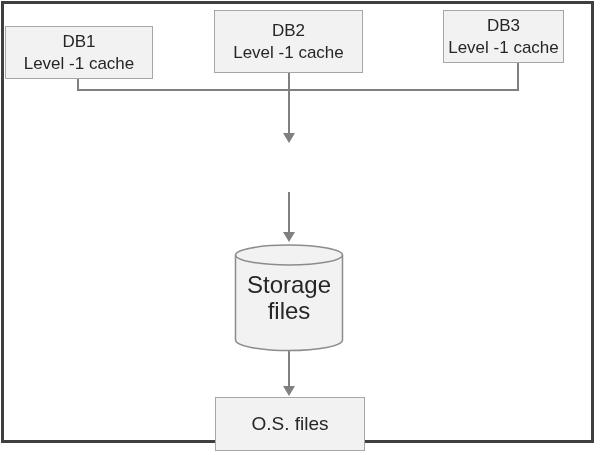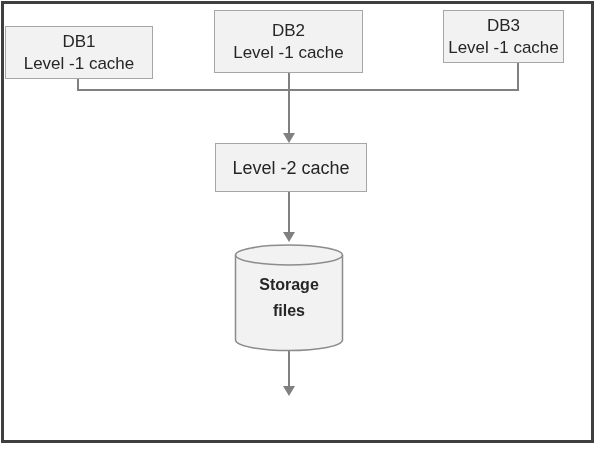--- a/index.html
+++ b/index.html
@@ -69,25 +69,24 @@
     width: 110px;
     height: 108px;
     z-index: 2;
   }
   .cylinder-label {
     position: absolute;
     left: 234px;
     top: 272px;
     width: 110px;
     text-align: center;
-    font-size: 16px;
+    font-size: 24px;
     line-height: 26px;
     color: #262626;
     z-index: 3;
-    font-weight: bold;
   }
   .cylinder-label span { display: block; }
 </style>
 </head>
 <body>
 
 <div id="canvas">
 
   <div class="frame"></div>
 
@@ -103,33 +102,33 @@
     <span>DB3</span>
     <span>Level -1 cache</span>
   </div>
 
   <div class="line v-line" style="left:77px; top:63px; height:28px;"></div>
   <div class="line v-line" style="left:517px; top:63px; height:28px;"></div>
   <div class="line h-line" style="left:77px; top:89px; width:442px;"></div>
   <div class="line v-line" style="left:288px; top:63px; height:71px;"></div>
   <div class="arrowhead" style="left:283px; top:133px;"></div>
 
-  <div class="node node-l2">
-    <span>Level -2 cache</span>
-  </div>
 
   <div class="line v-line" style="left:288px; top:192px; height:41px;"></div>
   <div class="arrowhead" style="left:283px; top:232px;"></div>
 
   <svg class="cylinder-svg" viewBox="0 0 110 108">
     <path d="M1.5,11 L1.5,96 A53.5,10.5 0 0,0 108.5,96 L108.5,11" fill="#f2f2f2" stroke="#8c8c8c" stroke-width="1.5"></path>
     <ellipse cx="55" cy="11" rx="53.5" ry="10" fill="#f2f2f2" stroke="#8c8c8c" stroke-width="1.5"></ellipse>
   </svg>
   <div class="cylinder-label">
     <span>Storage</span>
     <span>files</span>
   </div>
 
   <div class="line v-line" style="left:288px; top:351px; height:36px;"></div>
   <div class="arrowhead" style="left:283px; top:386px;"></div>
 
+  <div class="node node-os">
+    <span>O.S. files</span>
+  </div>
 
 </div>
 
 </body></html>

